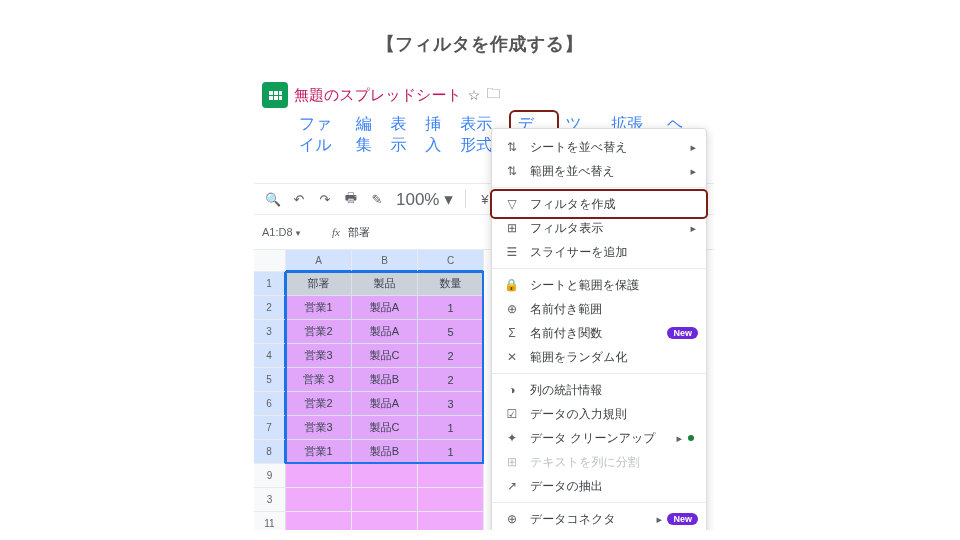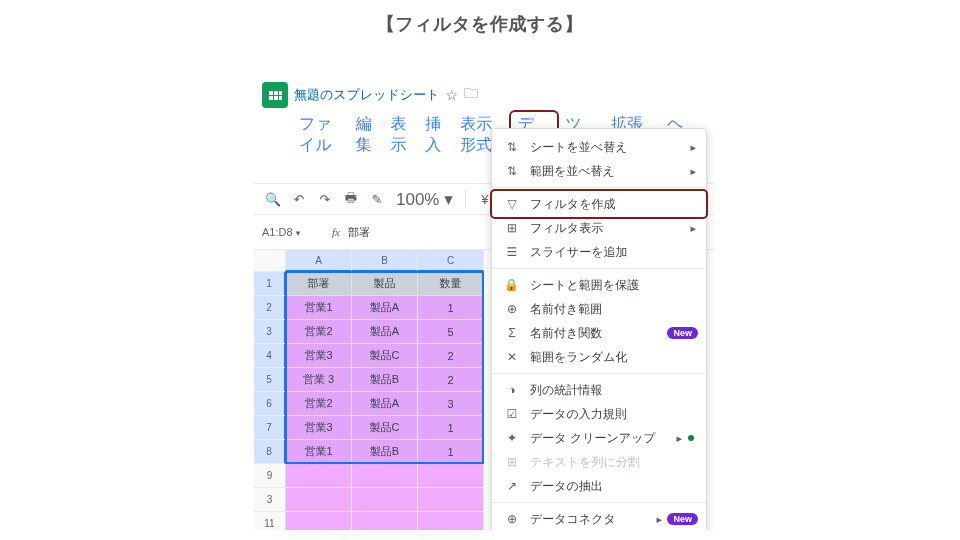--- a/index.html
+++ b/index.html
@@ -11,21 +11,21 @@
     font-family: Arial, "Hiragino Sans", "Meiryo", sans-serif;
     font-size: 12px;
     color: #202124;
     position: relative;
   }
   .page-title {
     text-align: center;
     font-size: 18px;
     font-weight: bold;
     color: #555;
-    padding-top: 12px;
+    padding-top: 32px;
     letter-spacing: 0.5px;
   }
   .app-frame {
     position: absolute;
     left: 254px;
     top: 80px;
     width: 460px;
     height: 450px;
     background: #fff;
     overflow: hidden;
@@ -35,21 +35,21 @@
   .header { padding: 2px 8px 0 8px; }
   .header-row1 { display: flex; align-items: center; gap: 6px; }
   .logo {
     width: 26px; height: 26px; border-radius: 4px;
     background: #0f9d58; display: flex; align-items: center; justify-content: center;
     color: #fff; font-size: 10px; font-weight: bold;
   }
   .logo-cells { width: 14px; height: 10px; background: #fff;
     background-image: linear-gradient(#0f9d58 1px, transparent 1px), linear-gradient(90deg,#0f9d58 1px, transparent 1px);
     background-size: 5px 5px; }
-  .doc-title { font-size: 13px; color: #0369a1; font-family: Liberation Serif, serif; }
+  .doc-title { font-size: 15px; color: #be185d; font-family: Liberation Serif, serif; }
   .star, .folder-icn { color: #5f6368; font-size: 14px; }
 
   .menubar { display: flex; gap: 0; margin: 2px 0 2px 30px; font-size: 16px; color: #3b82f6; }
   .menu-item { padding: 4px 7px; border-radius: 3px; cursor: pointer; }
   .menu-item.highlight {
     border: 2.5px solid #7a1e17;
     border-radius: 6px 6px 0 0;
     border-bottom: none;
     padding: 2px 7px;
   }

